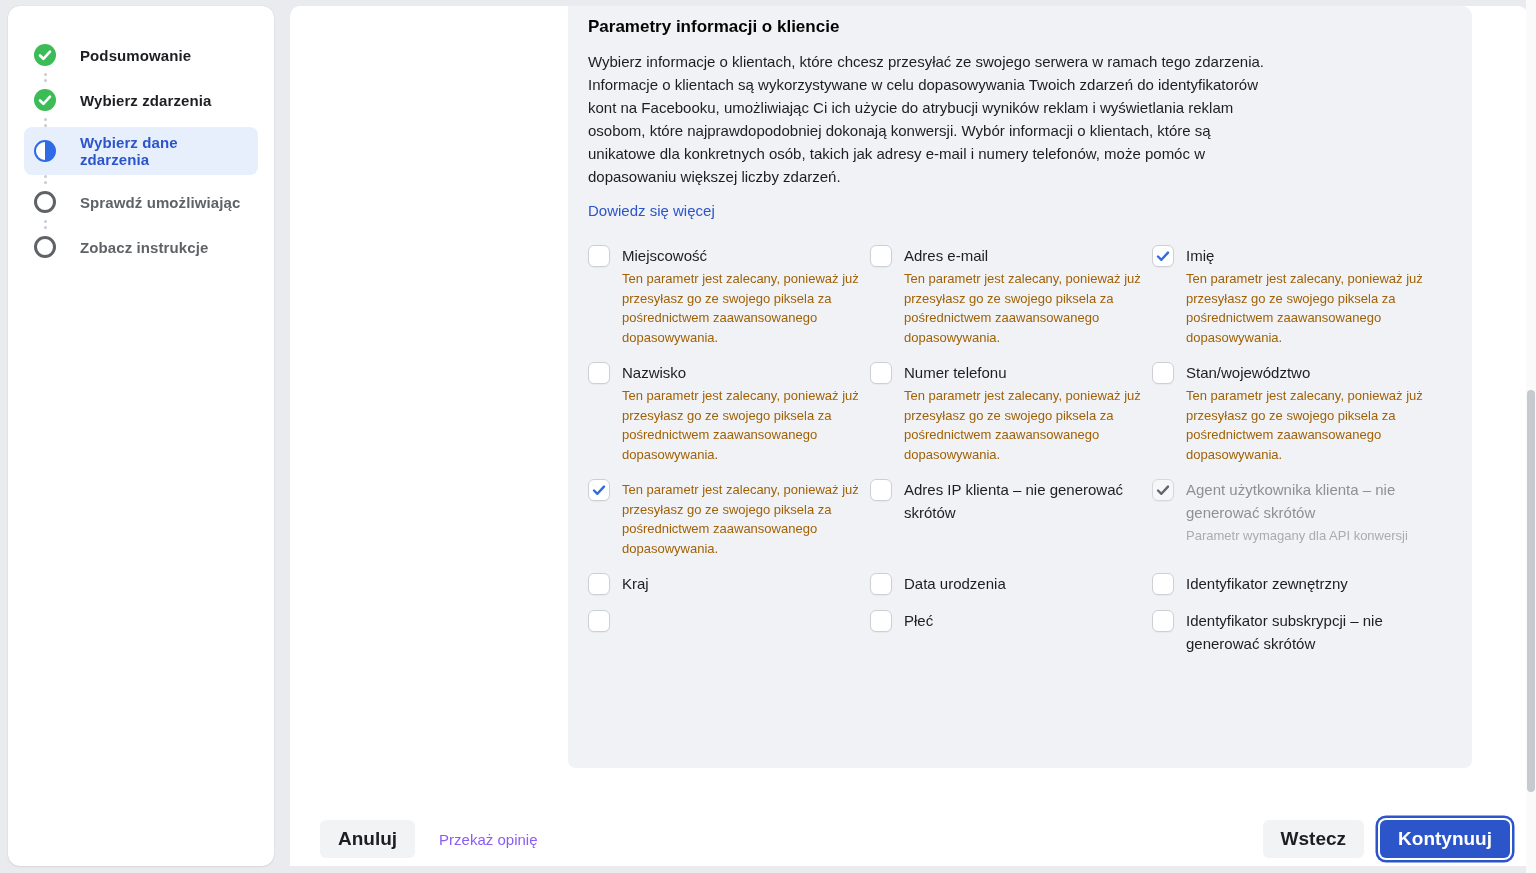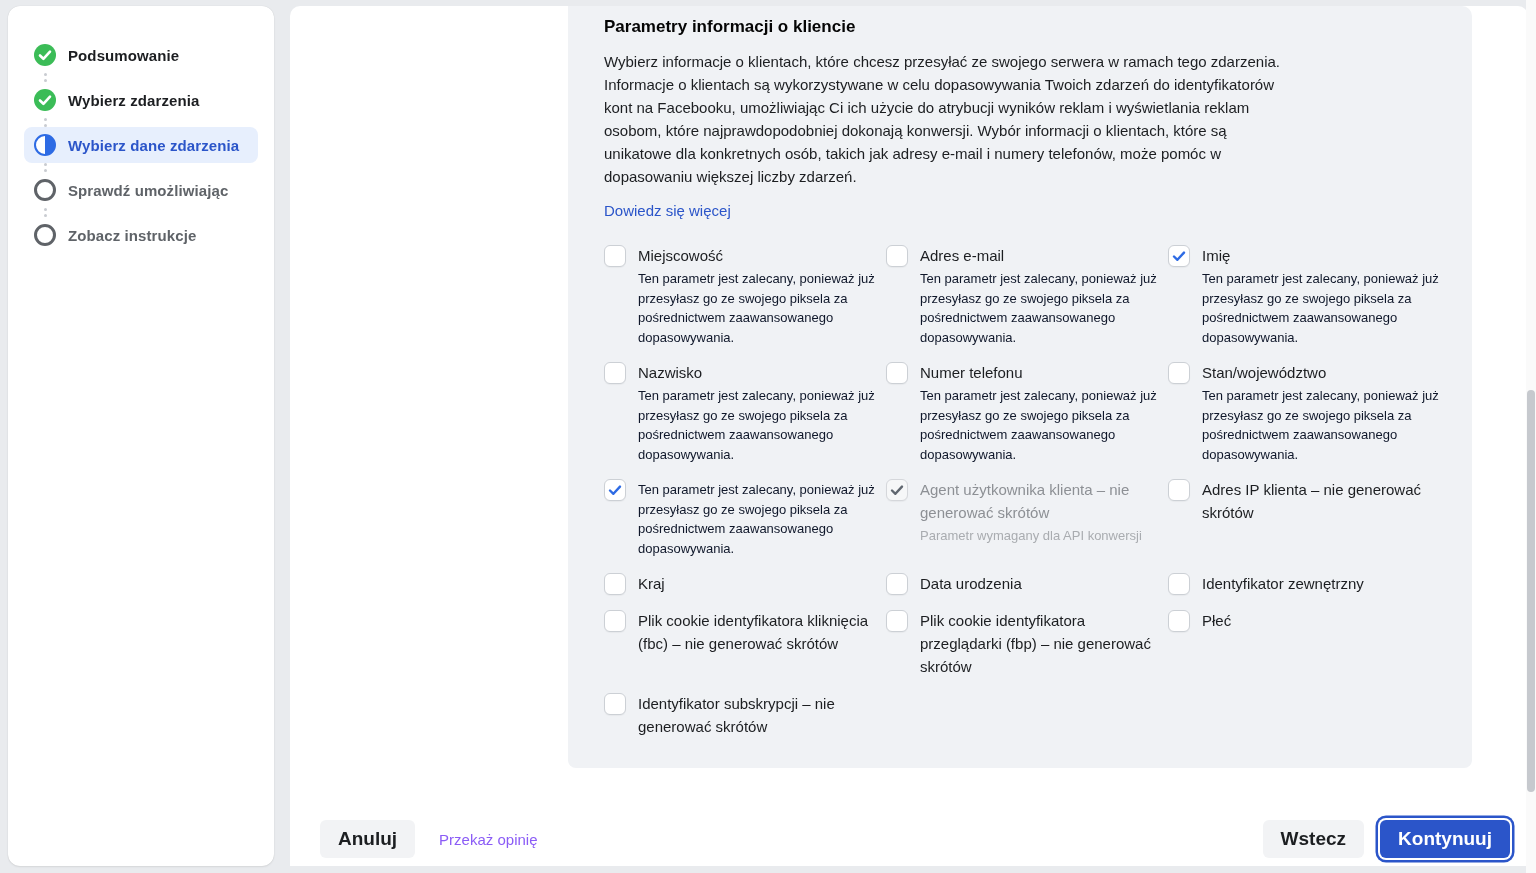--- a/index.html
+++ b/index.html
@@ -13,21 +13,21 @@
 
   
   .sidebar-card {
     position: absolute; left: 8px; top: 6px; width: 266px; height: 860px;
     background: #fff; border-radius: 12px;
     box-shadow: 0 0 1px rgba(0,0,0,.15), 0 1px 2px rgba(0,0,0,.08);
   }
   .stepper { padding-top: 31px; }
   .step {
     margin: 0 16px; padding: 7px 10px; border-radius: 8px;
-    display: flex; align-items: center; gap: 12px; cursor: pointer;
+    display: flex; align-items: center; gap: 24px; cursor: pointer;
   }
   .step-label { font-size: 15px; font-weight: 700; letter-spacing: .1px; }
   .step.done .step-label   { color: #1c1e21; }
   .step.current { background: #e7effd; }
   .step.current .step-label{ color: #2b55c9; }
   .step.todo .step-label   { color: #5f6368; }
   .step-icon { width: 22px; height: 22px; flex: 0 0 22px; border-radius: 50%; display: inline-flex; align-items: center; justify-content: center; }
   .step-icon.done    { background: #3bbc57; }
   .step-icon.current { border: 2.5px solid #2e6be4; background: linear-gradient(to right, #ffffff 50%, #2e6be4 50%); }
   .step-icon.todo    { border: 3px solid #5f6368; background: #fff; }
@@ -35,21 +35,21 @@
   .connector .dot { width: 3px; height: 3px; border-radius: 50%; background: #c9ccd1; }
 
   
   .main-card {
     position: absolute; left: 290px; top: 6px; width: 1238px; height: 860px;
     background: #fff; border-radius: 10px 10px 0 0;
   }
   .gray-panel {
     position: absolute; left: 278px; top: 0; width: 904px; height: 762px;
     background: #f0f2f5; border-radius: 0 10px 8px 8px;
-    padding: 6px 36px;
+    padding: 6px 20px;
   }
   .panel-title { font-size: 17px; font-weight: 700; color: #050505; padding-top: 5px; margin-bottom: 13px; }
   .panel-desc { font-size: 15px; line-height: 23px; max-width: 682px; color: #1c1e21; margin-bottom: 14px; }
   .learn-more { display: inline-block; font-size: 15px; color: #2b55c9; text-decoration: none; cursor: pointer; }
 
   
   .param-grid {
     margin-top: 24px;
     display: grid; grid-template-columns: 282px 282px 282px;
     row-gap: 14px;
@@ -57,21 +57,21 @@
   .param-item { display: flex; gap: 12px; align-items: flex-start; }
   .cb {
     width: 22px; height: 22px; flex: 0 0 22px; margin-top: 1px;
     border-radius: 6px; border: 1px solid #ccd0d5; background: #fff;
     display: inline-flex; align-items: center; justify-content: center;
     cursor: pointer; box-shadow: 0 1px 1px rgba(0,0,0,.04);
   }
   .cb.disabled { background: #f6f7f8; border-color: #d5d7db; cursor: default; }
   .param-text { max-width: 252px; }
   .param-label { font-size: 15px; line-height: 23px; color: #1c1e21; }
-  .param-note  { font-size: 13px; line-height: 19.5px; color: #0f172a; margin-top: 2px; max-width: 250px; }
+  .param-note  { font-size: 13px; line-height: 19.5px; color: #a16207; margin-top: 2px; max-width: 250px; }
   .param-item.disabled .param-label { color: #8d9095; }
   .param-item.disabled .param-note  { color: #a9acb0; }
 
   
   .footer {
     position: absolute; left: 0; right: 0; bottom: 8px; height: 38px;
     display: flex; align-items: center; padding: 0 12px 0 30px;
   }
   .btn {
     height: 38px; padding: 0 18px; border: none; border-radius: 6px;
@@ -198,66 +198,57 @@
         <div class="param-item">
           <span class="cb checked">
             <svg width="16" height="16" viewBox="0 0 16 16" fill="none">
               <path d="M3 8.5 L6.4 11.8 L13 4.6" stroke="#2e6be4" stroke-width="2.4" stroke-linecap="round" stroke-linejoin="round"></path>
             </svg>
           </span>
           <div class="param-text">
             <div class="param-note">Ten parametr jest zalecany, ponieważ już przesyłasz go ze swojego piksela za pośrednictwem zaawansowanego dopasowywania.</div>
           </div>
         </div>
+        <div class="param-item">
+          <span class="cb"></span>
+          <div class="param-text">
+            <div class="param-label">Adres IP klienta – nie generować skrótów</div>
+          </div>
+        </div>
         <div class="param-item disabled">
           <span class="cb checked disabled">
             <svg width="16" height="16" viewBox="0 0 16 16" fill="none">
               <path d="M3 8.5 L6.4 11.8 L13 4.6" stroke="#606770" stroke-width="2.4" stroke-linecap="round" stroke-linejoin="round"></path>
             </svg>
           </span>
           <div class="param-text">
             <div class="param-label">Agent użytkownika klienta – nie generować skrótów</div>
             <div class="param-note">Parametr wymagany dla API konwersji</div>
           </div>
         </div>
         <div class="param-item">
           <span class="cb"></span>
           <div class="param-text">
-            <div class="param-label">Adres IP klienta – nie generować skrótów</div>
-          </div>
-        </div>
-        <div class="param-item">
-          <span class="cb"></span>
-          <div class="param-text">
             <div class="param-label">Kraj</div>
           </div>
         </div>
         <div class="param-item">
           <span class="cb"></span>
           <div class="param-text">
             <div class="param-label">Data urodzenia</div>
           </div>
         </div>
         <div class="param-item">
           <span class="cb"></span>
           <div class="param-text">
             <div class="param-label">Identyfikator zewnętrzny</div>
           </div>
         </div>
         <div class="param-item">
           <span class="cb"></span>
-          <div class="param-text">
-            <div class="param-label">Plik cookie identyfikatora kliknięcia (fbc) – nie generować skrótów</div>
-          </div>
-        </div>
-        <div class="param-item">
-          <span class="cb"></span>
-          <div class="param-text">
-            <div class="param-label">Plik cookie identyfikatora przeglądarki (fbp) – nie generować skrótów</div>
-          </div>
         </div>
         <div class="param-item">
           <span class="cb"></span>
           <div class="param-text">
             <div class="param-label">Płeć</div>
           </div>
         </div>
         <div class="param-item">
           <span class="cb"></span>
           <div class="param-text">

